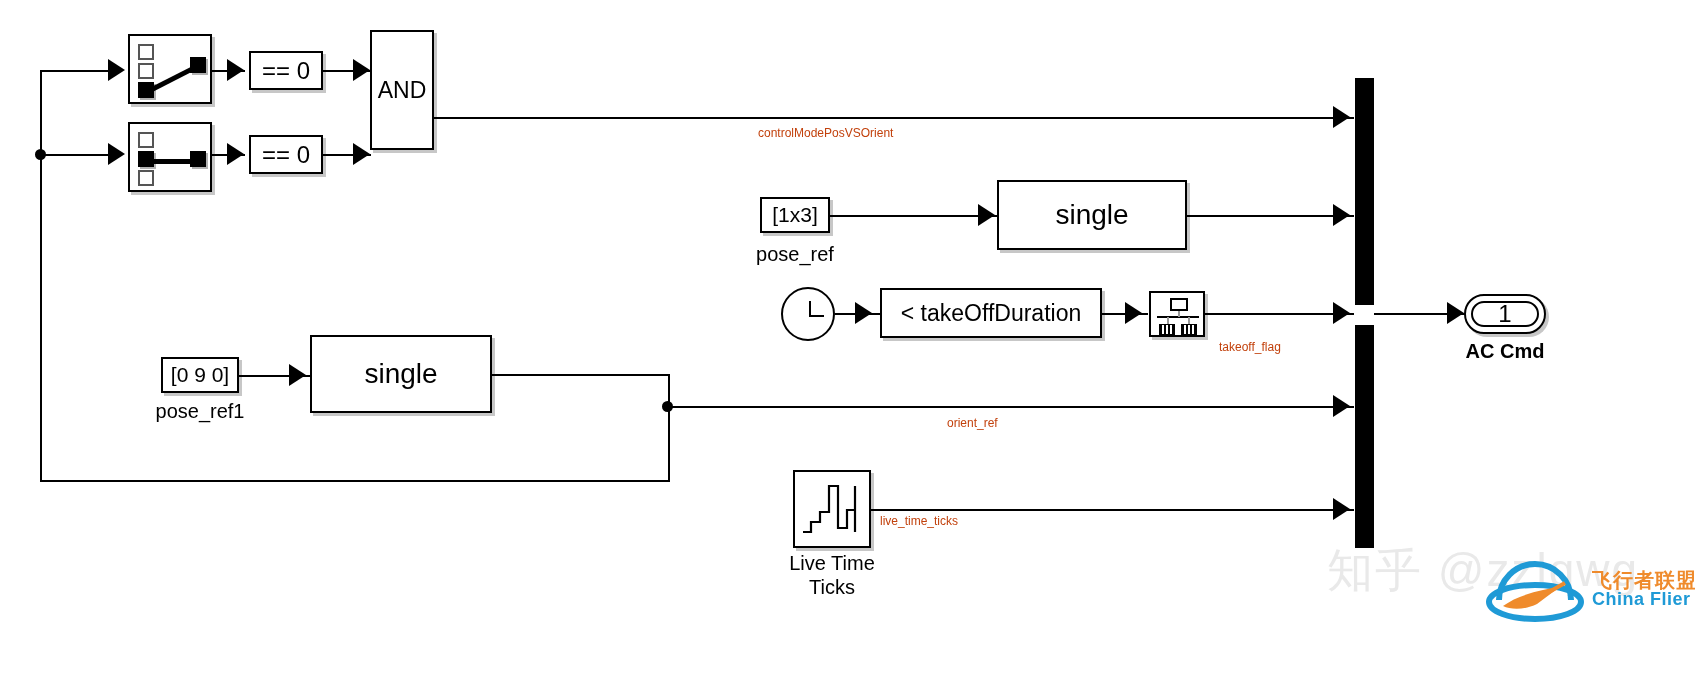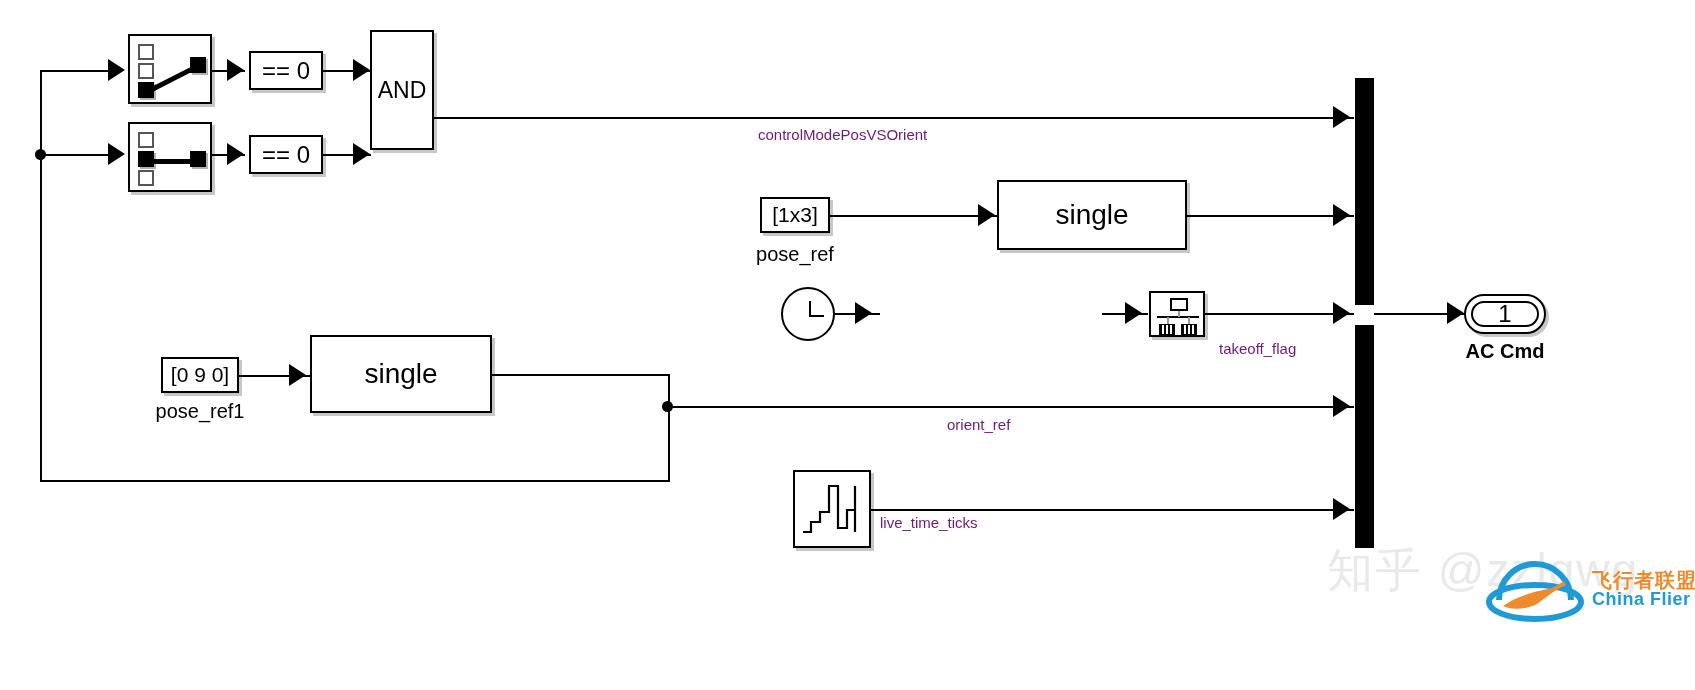--- a/index.html
+++ b/index.html
@@ -34,23 +34,23 @@
   .blk-label {
     position: absolute;
     text-align: center;
     font-size: 20px;
     line-height: 1.18;
     white-space: pre;
     color: #000;
   }
   .sig-label {
     position: absolute;
-    font-size: 15px;
+    font-size: 12px;
     white-space: pre;
-    color: #701a75;
+    color: #c2410c;
   }
   
   .wire-h {
     position: absolute;
     height: 0;
     border-top: 2px solid #000000;
   }
   .wire-v {
     position: absolute;
     width: 0;
@@ -255,20 +255,23 @@
   <div class="arrow" style="left:1333px; top:204px;"></div>
 
   <div class="clock" style="left:781px; top:287px; width:54px; height:54px;">
     <svg class="lt-svg" width="54" height="54" viewBox="0 0 54 54" style="left:0; top:0;">
       <path d="M27 12 L27 27 L41 27" stroke="#000" stroke-width="2" fill="none"></path>
     </svg>
   </div>
   <div class="wire-h" style="left:835px; top:313px; width:45px;"></div>
   <div class="arrow" style="left:855px; top:302px;"></div>
 
+  <div class="blk" style="left:880px; top:288px; width:222px; height:50px; font-size:23px;">
+    <span>&lt; takeOffDuration</span>
+  </div>
   <div class="wire-h" style="left:1102px; top:313px; width:46px;"></div>
   <div class="arrow" style="left:1125px; top:302px;"></div>
 
   <div class="blk" style="left:1149px; top:291px; width:56px; height:46px;">
     <div class="cvt-rect" style="left:19px; top:5px; width:18px; height:13px;"></div>
     <div class="cvt-bar" style="left:6px; top:23px; width:42px;"></div>
     <div class="cvt-stem" style="left:27px; top:18px; height:6px;"></div>
     <div class="cvt-stem" style="left:16px; top:24px; height:8px;"></div>
     <div class="cvt-stem" style="left:37px; top:24px; height:8px;"></div>
     <div class="cvt-hatch" style="left:8px; top:31px; width:16px; height:11px;"></div>
@@ -295,20 +298,22 @@
   <div class="junction" style="left:662px; top:401px;"></div>
   <div class="wire-h" style="left:668px; top:406px; width:686px;"></div>
   <div class="arrow" style="left:1333px; top:395px;"></div>
   <div class="sig-label" style="left:947px; top:416px;">orient_ref</div>
 
   <div class="blk" style="left:793px; top:470px; width:78px; height:78px;">
     <svg class="lt-svg" width="78" height="78" viewBox="0 0 78 78" style="left:0; top:0;">
       <path d="M8 60 L16 60 L16 50 L25 50 L25 40 L34 40 L34 14 L43 14 L43 56 L52 56 L52 38 L60 38 L60 14 L60 60" stroke="#000" stroke-width="2.2" fill="none" stroke-linejoin="miter"></path>
     </svg>
   </div>
+  <div class="blk-label" style="left:762px; top:552px; width:140px;">Live Time
+Ticks</div>
 
   <div class="wire-h" style="left:871px; top:509px; width:483px;"></div>
   <div class="arrow" style="left:1333px; top:498px;"></div>
   <div class="sig-label" style="left:880px; top:514px;">live_time_ticks</div>
 
   <div class="bus" style="left:1355px; top:78px; width:19px; height:470px;"></div>
   <div class="bus-notch" style="left:1355px; top:303px; width:19px; height:20px;"></div>
 
   <div class="wire-h" style="left:1374px; top:313px; width:101px;"></div>
   <div class="arrow" style="left:1447px; top:302px;"></div>

